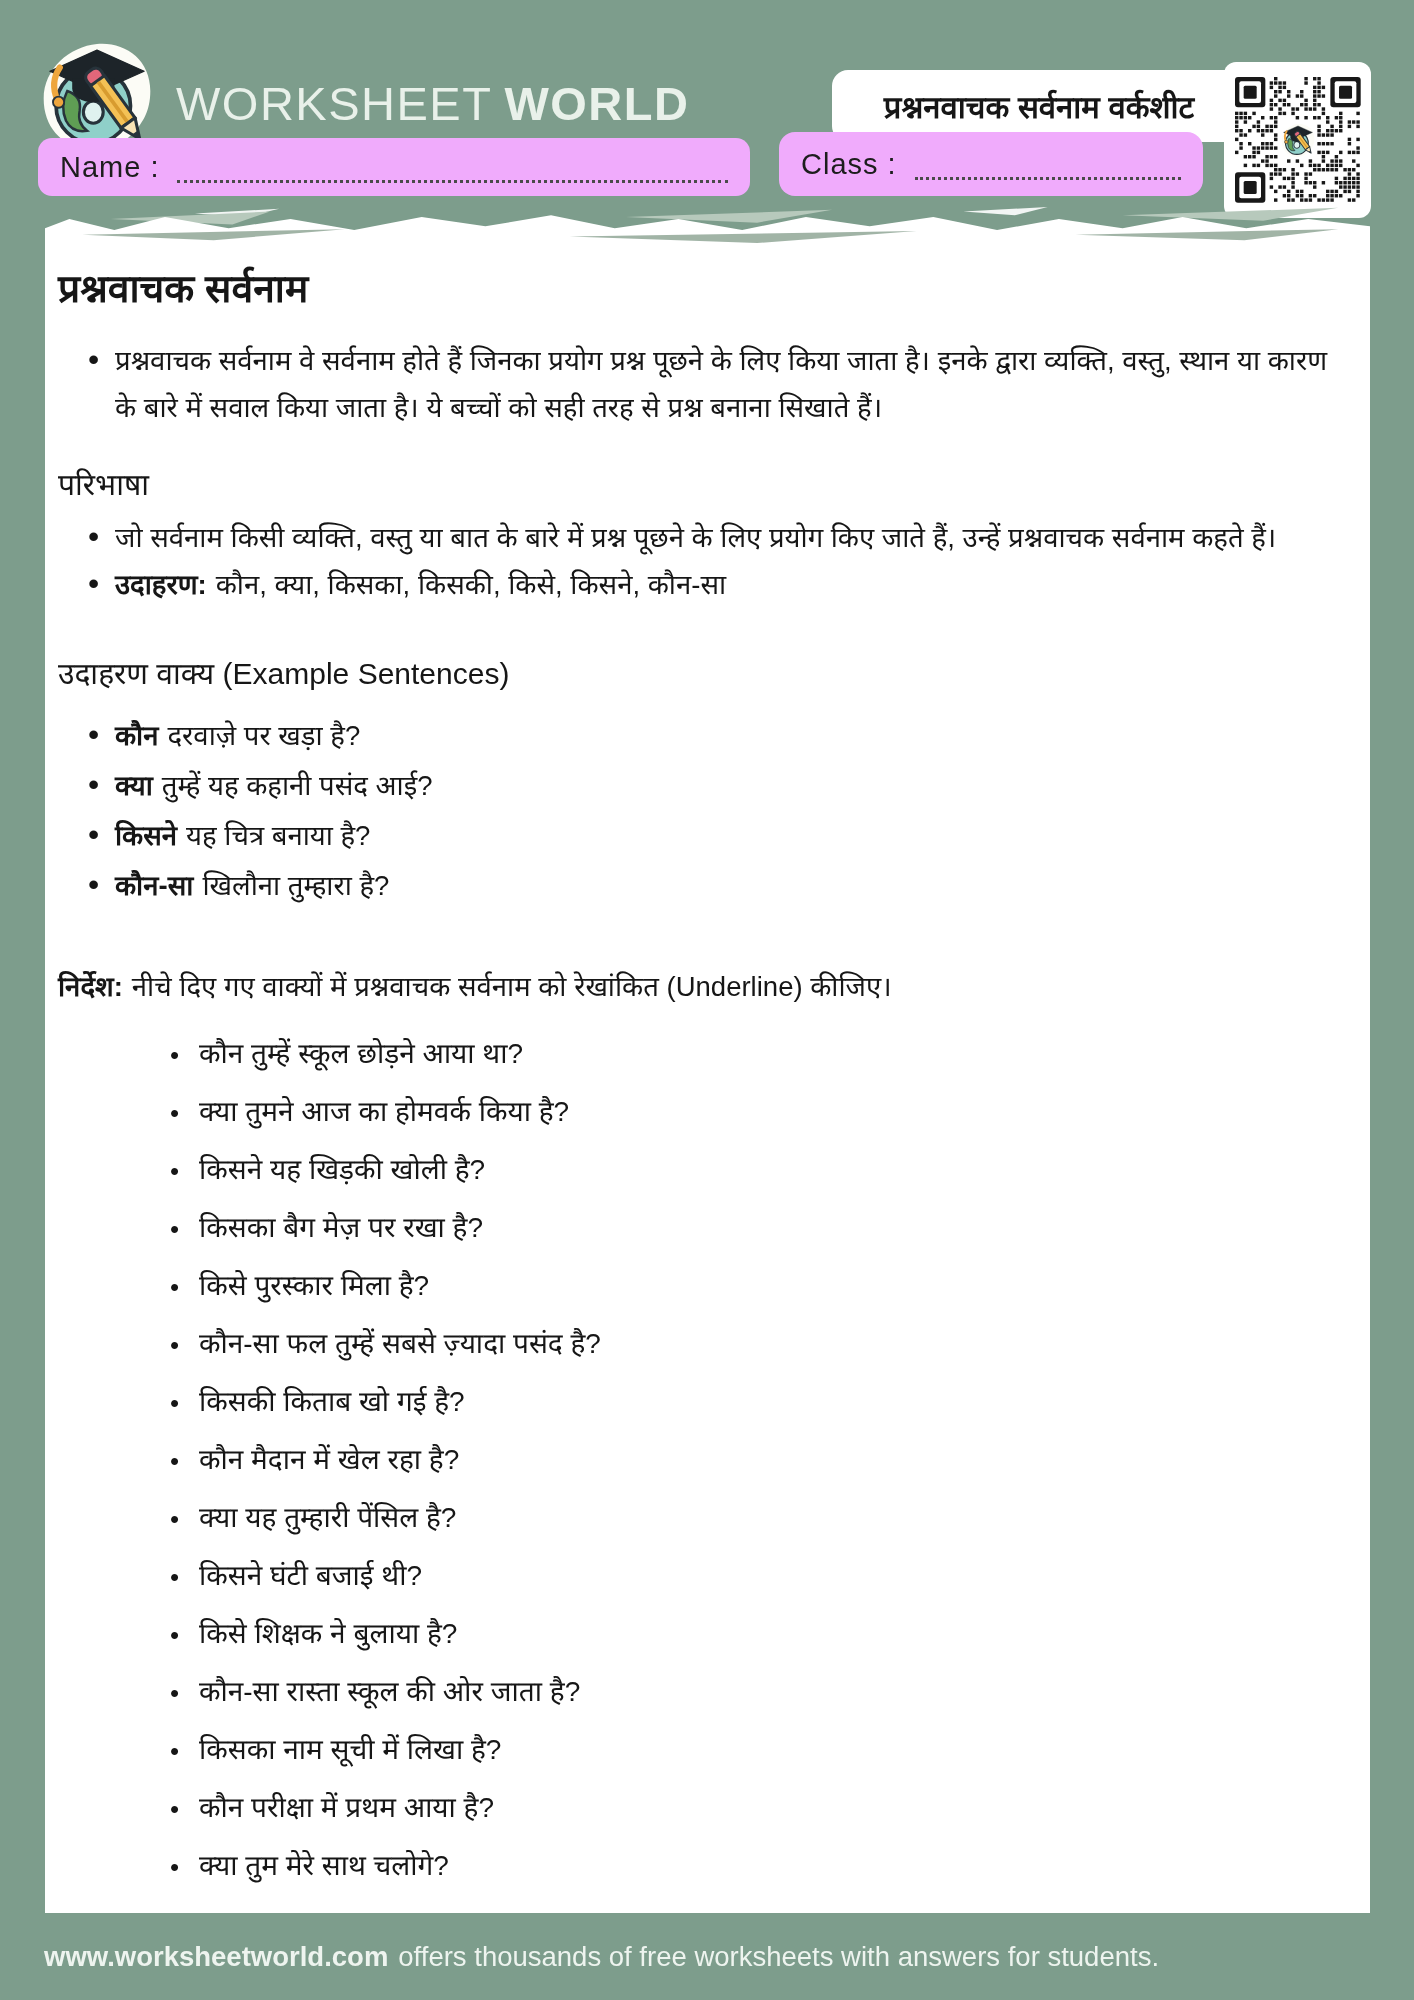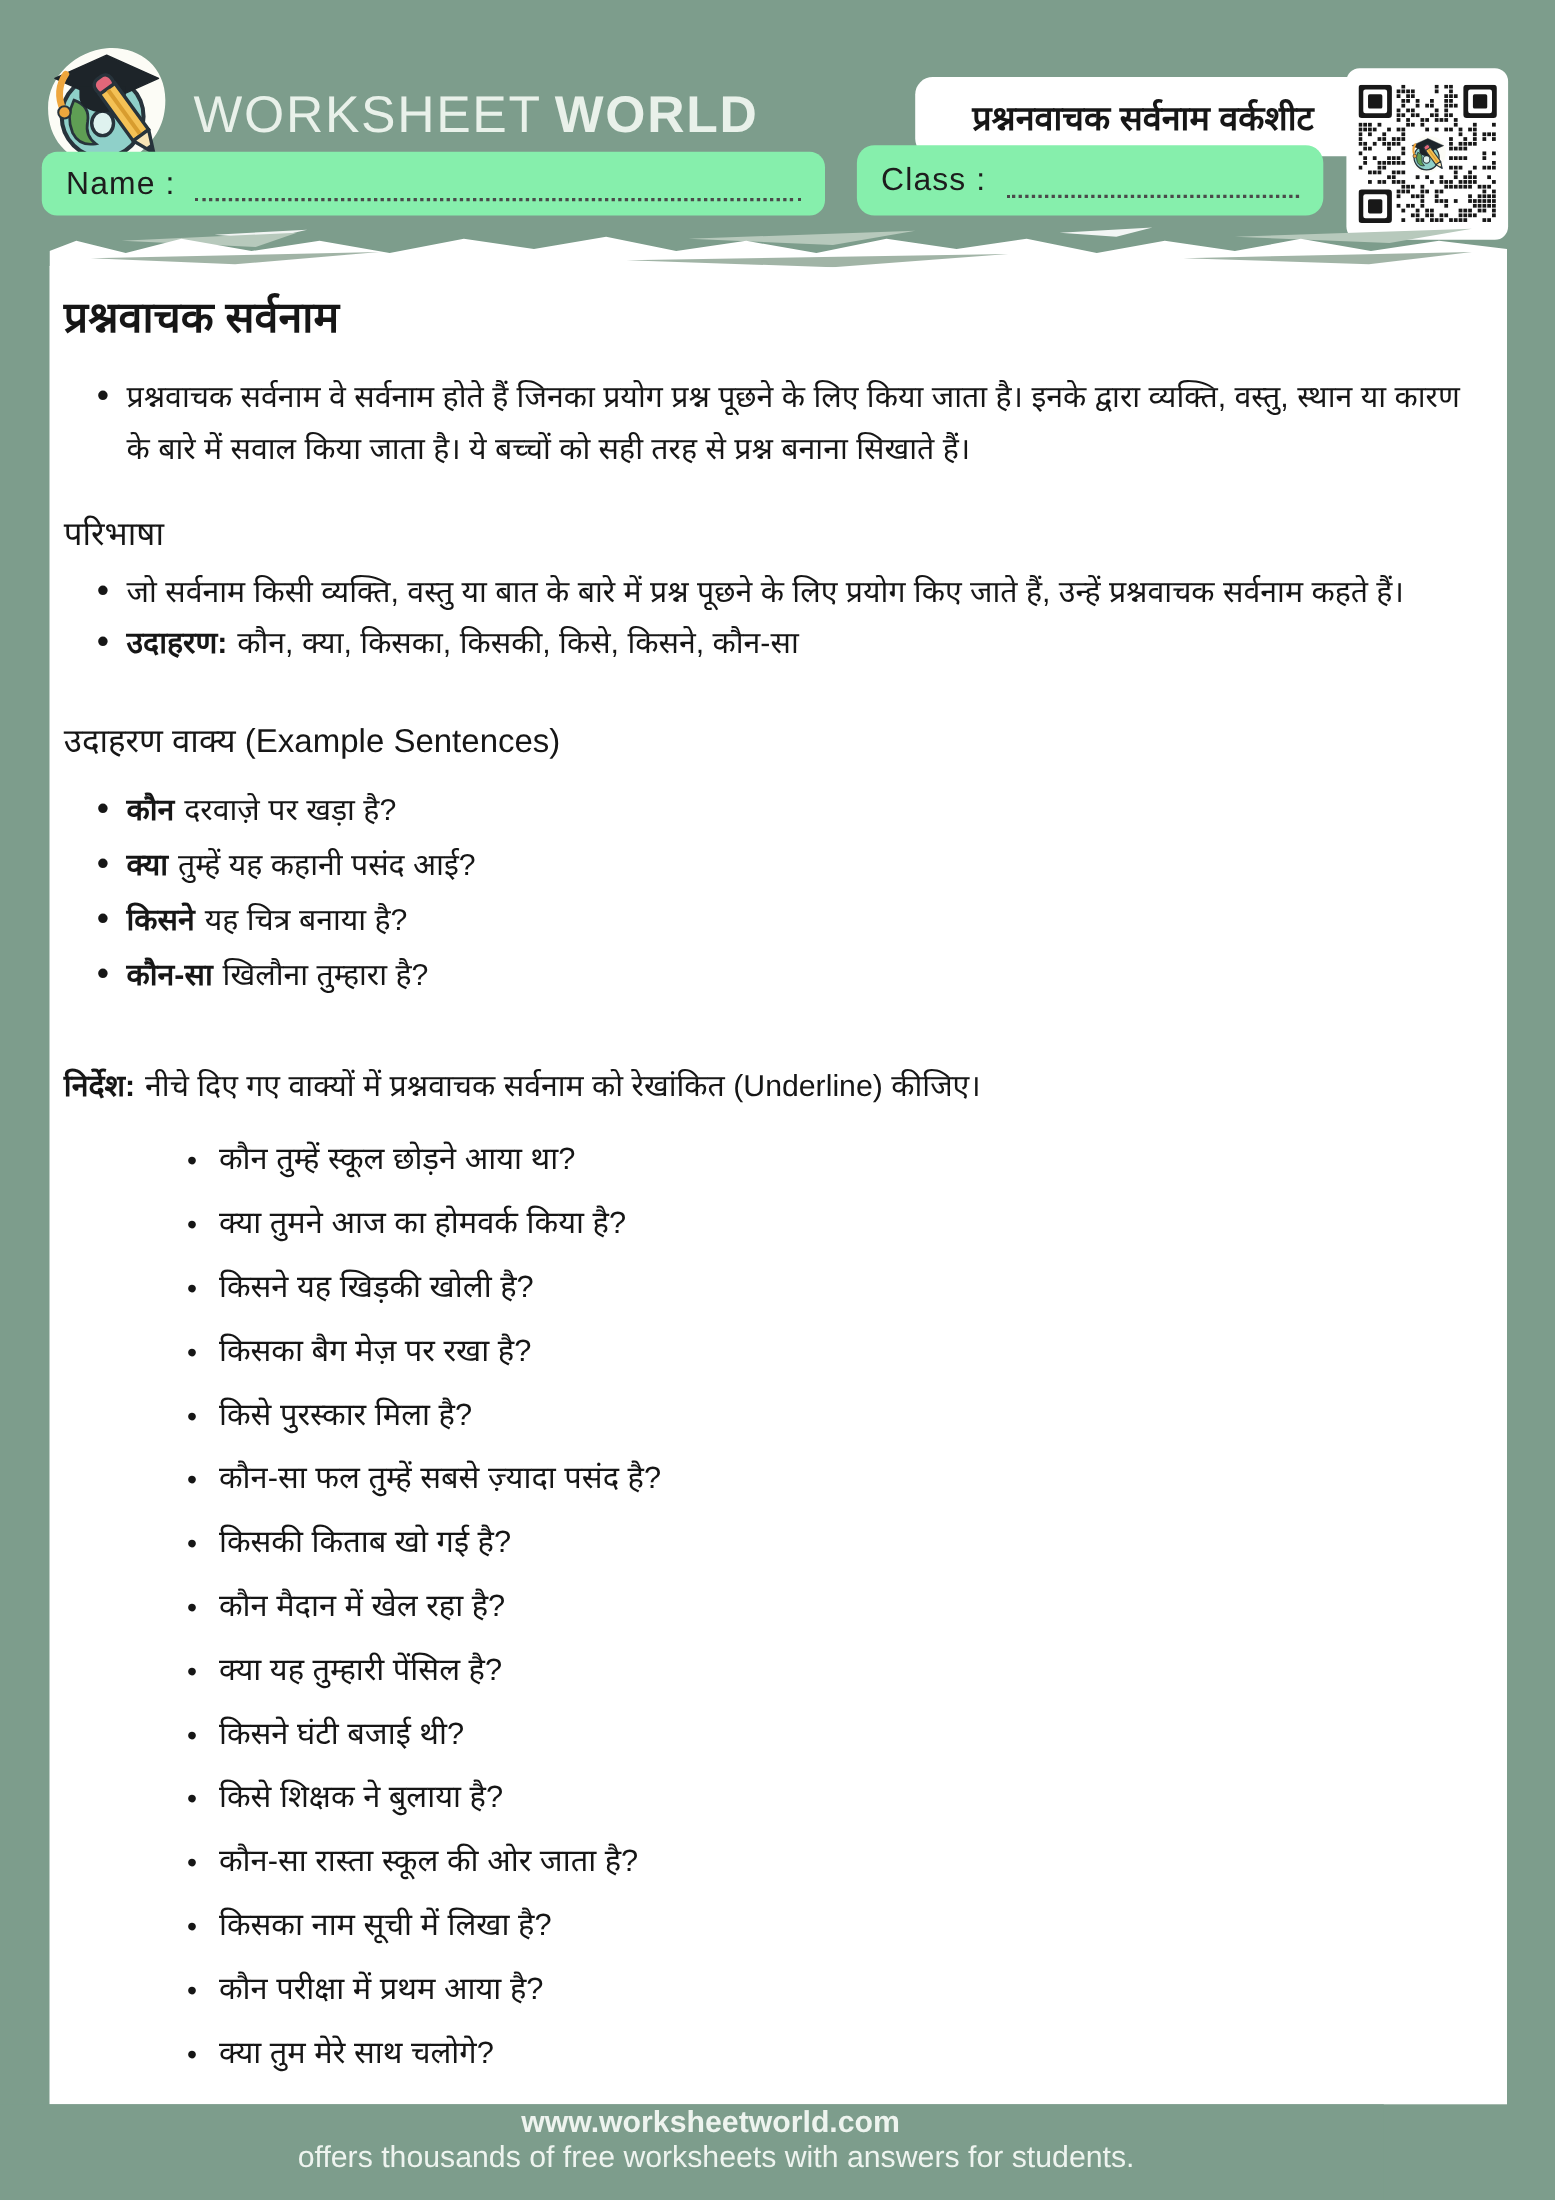--- a/index.html
+++ b/index.html
@@ -20,21 +20,21 @@
     background:#fff; border-radius:16px; display:flex; align-items:center; justify-content:center;
     font-size:31px; font-weight:700;
   }
   .qr-card {
     position:absolute; left:1224px; top:62px; width:147px; height:156px;
     background:#fff; border-radius:12px; display:flex; align-items:center; justify-content:center;
   }
   .qr-wrap { position:relative; width:126px; height:126px; }
   .qr-wrap svg.qr { width:126px; height:126px; display:block; }
   .qr-logo { position:absolute; left:44px; top:44px; width:38px; height:38px; }
-  .field { position:absolute; background:#86efac; display:flex; align-items:center; padding:0 22px;text-align:center; }
+  .field { position:absolute; background:#f0abfc; display:flex; align-items:center; padding:0 22px;text-align:center; }
   .field .label { font-size:29px; color:#1d1d1d; letter-spacing:1px; white-space:nowrap; }
   .field .line { flex:1; margin-left:18px; margin-top:28px; border-bottom:3px dotted #4a4a4a; height:0; }
   .name-field { left:38px; top:138px; width:712px; height:58px; border-radius:14px; }
   .class-field { left:779px; top:132px; width:424px; height:64px; border-radius:16px; }
   
   .card {
     position:absolute; left:45px; top:242px; width:1325px; bottom:87px;
     background:#fff;
   }
   .torn { position:absolute; left:0; top:-36px; width:100%; height:37px; display:block; }
@@ -51,21 +51,21 @@
   .example-list li { line-height:37px; margin-bottom:13px; }
   .lead { font-weight:700; margin-right:9px; }
   .instruction { margin-top:63px; font-size:27.5px; line-height:40px; }
   .exercise-list { margin:28px 0 0 112px; }
   .exercise-list li { font-size:28px; line-height:38px; margin-bottom:20px; padding-left:29px; }
   .exercise-list li::before { font-size:26px; top:1px; }
   
   .footer {
     position:absolute; left:0; bottom:0; width:1258px; height:87px;
     background:#7d9d8c; display:flex; align-items:center; padding-left:44px;
-    font-size:27.5px; color:#eef4ef; white-space:nowrap;flex-direction:column;
+    font-size:27.5px; color:#eef4ef; white-space:nowrap;
   }
   .footer .site { font-weight:700; margin-right:10px; }
 </style>
 </head>
 <body>
 
 <svg width="0" height="0" style="position:absolute">
   <defs>
     <symbol id="ww-logo" viewBox="0 0 100 100">
       <path d="M50 8 C72 6 93 20 93 46 C93 63 86 73 78 81 C66 93 53 97 41 94 C21 89 7 75 7 52 C7 28 28 10 50 8 Z" fill="#fcfcf6"></path>

